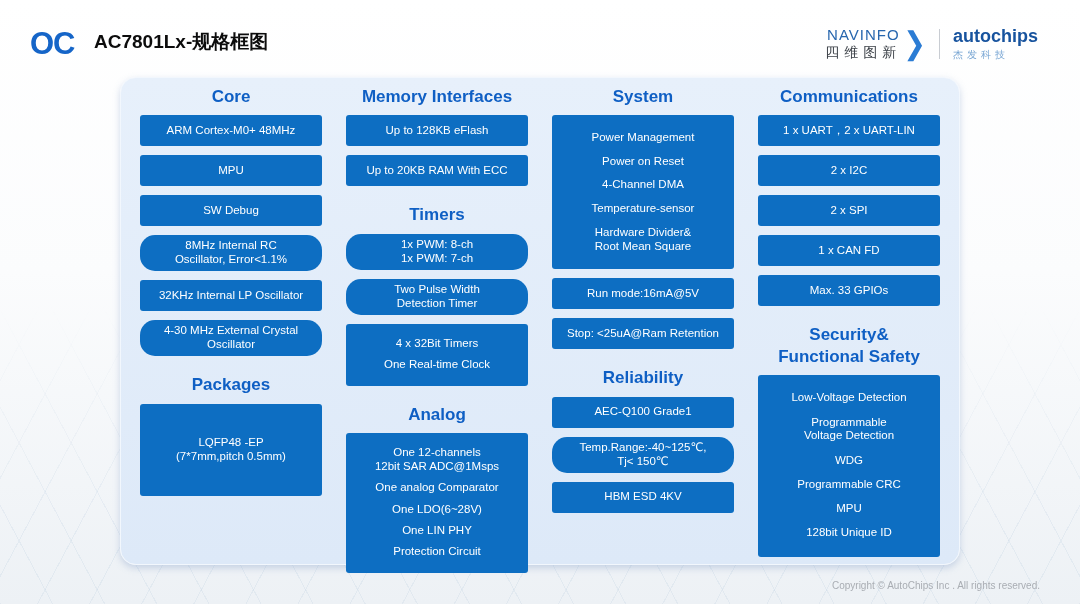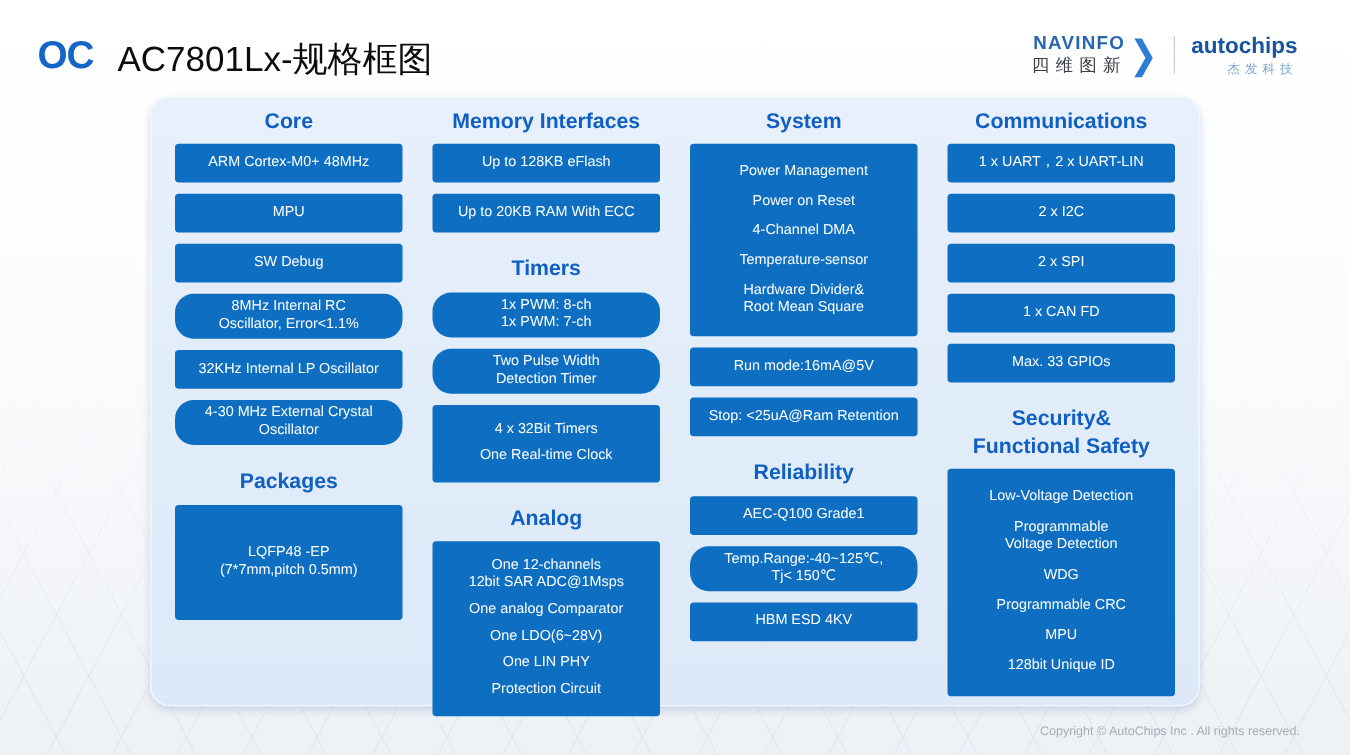--- a/index.html
+++ b/index.html
@@ -20,33 +20,33 @@
     mask-image:linear-gradient(to bottom, transparent 0%, #000 75%);
   }
 
   
   .logo-oc {
     position:absolute; left:30px; top:26px;
     font-size:31px; font-weight:800; letter-spacing:-1px; color:#1565c8;
   }
   .page-title {
     position:absolute; left:94px; top:29px;
-    font-size:28px; font-weight:400; color:#0c0c0c;
+    font-size:19px; font-weight:700; color:#0c0c0c;
   }
   .brand-area {
     position:absolute; right:42px; top:26px;
     display:flex; align-items:center; gap:13px;
   }
   .navinfo { display:flex; align-items:center; gap:2px; }
   .navinfo-txt { display:flex; flex-direction:column; align-items:center; }
-  .navinfo-name { font-size:15px; font-weight:700; letter-spacing:1px; color:#2766ae; }
+  .navinfo-name { font-size:15px; font-weight:400; letter-spacing:1px; color:#2766ae; }
   .navinfo-cn { font-size:14px; letter-spacing:5px; color:#3a3f46; margin-top:1px; }
   .chevron { font-size:27px; font-weight:700; color:#2b7cd4; line-height:1; transform:scaleY(1.15); }
   .brand-divider { width:1px; height:30px; background:#c8ccd2; }
-  .autochips { display:flex; flex-direction:column; align-items:flex-end; }
+  .autochips { display:flex; flex-direction:column; align-items:flex-start; }
   .autochips-name { font-size:18px; font-weight:800; color:#17539e; letter-spacing:0; }
   .autochips-cn { font-size:10px; letter-spacing:4px; color:#7aa7d4; margin-top:1px; }
 
   
   .panel {
     position:absolute; left:120px; top:77px; width:840px; height:488px;
     background:linear-gradient(to bottom,#e7f0fb,#dde9f8);
     border:1px solid #f2f7fd; border-radius:16px;
     box-shadow:0 3px 7px rgba(120,150,195,.35);
     display:grid; grid-template-columns:repeat(4,182px); column-gap:24px;

